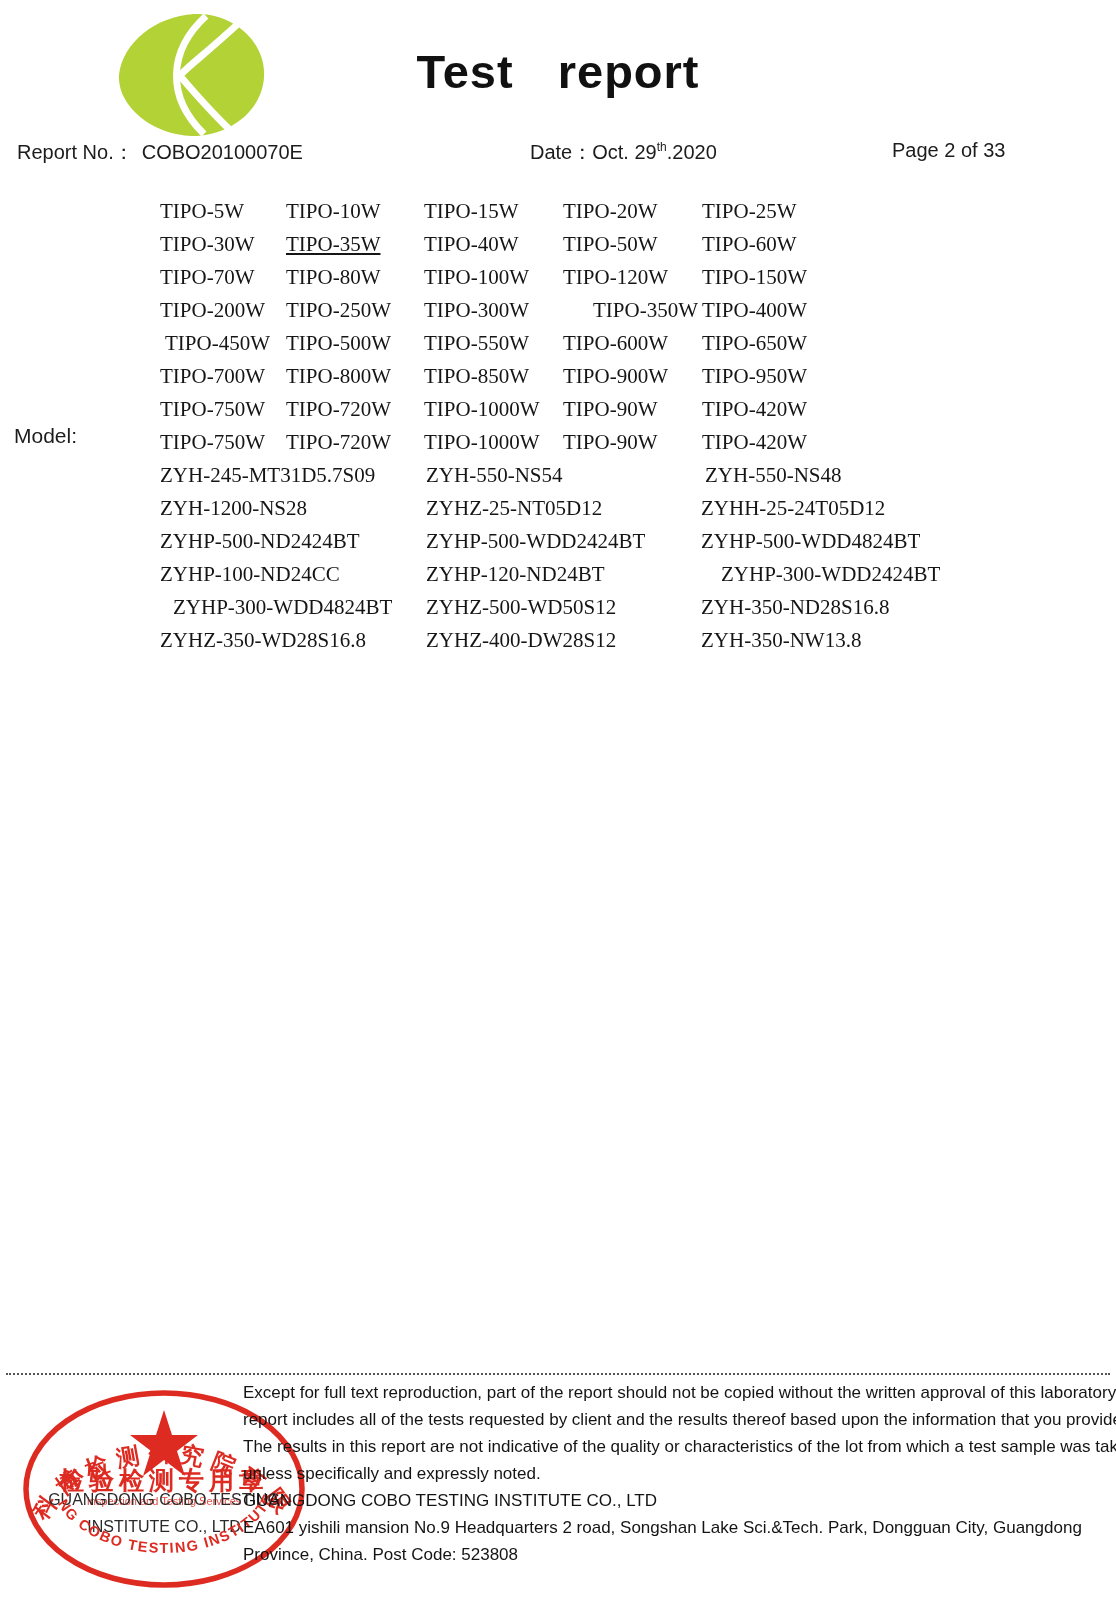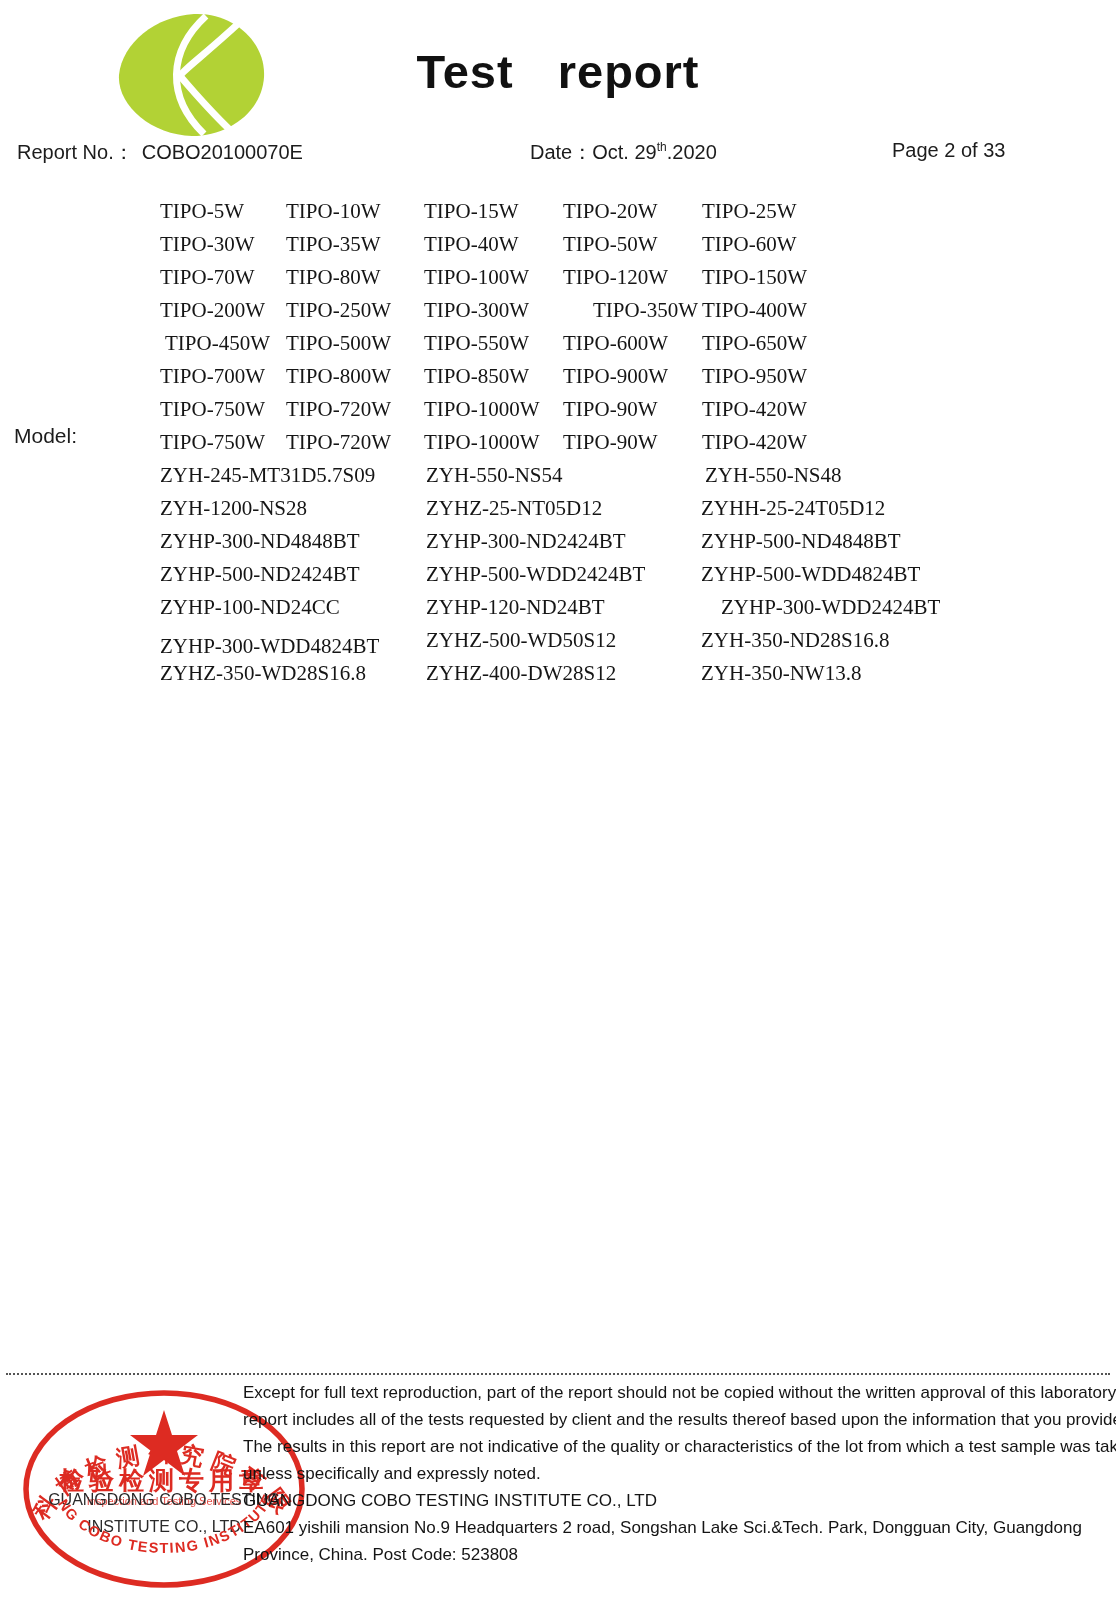--- a/index.html
+++ b/index.html
@@ -79,21 +79,21 @@
   <div class="model-rows" id="model-rows">
       <div class="model-row">
         <span class="model-cell" style="left: 139px;">TIPO-5W</span>
         <span class="model-cell" style="left: 265px;">TIPO-10W</span>
         <span class="model-cell" style="left: 403px;">TIPO-15W</span>
         <span class="model-cell" style="left: 542px;">TIPO-20W</span>
         <span class="model-cell" style="left: 681px;">TIPO-25W</span>
       </div>
       <div class="model-row">
         <span class="model-cell" style="left: 139px;">TIPO-30W</span>
-        <span class="model-cell" style="left: 265px;">TIPO-35W</span>
+        <span class="model-cell" style="left: 265px; text-decoration: underline;">TIPO-35W</span>
         <span class="model-cell" style="left: 403px;">TIPO-40W</span>
         <span class="model-cell" style="left: 542px;">TIPO-50W</span>
         <span class="model-cell" style="left: 681px;">TIPO-60W</span>
       </div>
       <div class="model-row">
         <span class="model-cell" style="left: 139px;">TIPO-70W</span>
         <span class="model-cell" style="left: 265px;">TIPO-80W</span>
         <span class="model-cell" style="left: 403px;">TIPO-100W</span>
         <span class="model-cell" style="left: 542px;">TIPO-120W</span>
         <span class="model-cell" style="left: 681px;">TIPO-150W</span>
@@ -137,36 +137,31 @@
         <span class="model-cell" style="left: 139px;">ZYH-245-MT31D5.7S09</span>
         <span class="model-cell" style="left: 405px;">ZYH-550-NS54</span>
         <span class="model-cell" style="left: 684px;">ZYH-550-NS48</span>
       </div>
       <div class="model-row">
         <span class="model-cell" style="left: 139px;">ZYH-1200-NS28</span>
         <span class="model-cell" style="left: 405px;">ZYHZ-25-NT05D12</span>
         <span class="model-cell" style="left: 680px;">ZYHH-25-24T05D12</span>
       </div>
       <div class="model-row">
-        <span class="model-cell" style="left: 139px;">ZYHP-300-ND4848BT</span>
-        <span class="model-cell" style="left: 405px;">ZYHP-300-ND2424BT</span>
-        <span class="model-cell" style="left: 680px;">ZYHP-500-ND4848BT</span>
-      </div>
-      <div class="model-row">
         <span class="model-cell" style="left: 139px;">ZYHP-500-ND2424BT</span>
         <span class="model-cell" style="left: 405px;">ZYHP-500-WDD2424BT</span>
         <span class="model-cell" style="left: 680px;">ZYHP-500-WDD4824BT</span>
       </div>
       <div class="model-row">
         <span class="model-cell" style="left: 139px;">ZYHP-100-ND24CC</span>
         <span class="model-cell" style="left: 405px;">ZYHP-120-ND24BT</span>
         <span class="model-cell" style="left: 700px;">ZYHP-300-WDD2424BT</span>
       </div>
       <div class="model-row">
-        <span class="model-cell" style="left: 139px; margin-top: 6px;">ZYHP-300-WDD4824BT</span>
+        <span class="model-cell" style="left: 152px;">ZYHP-300-WDD4824BT</span>
         <span class="model-cell" style="left: 405px;">ZYHZ-500-WD50S12</span>
         <span class="model-cell" style="left: 680px;">ZYH-350-ND28S16.8</span>
       </div>
       <div class="model-row">
         <span class="model-cell" style="left: 139px;">ZYHZ-350-WD28S16.8</span>
         <span class="model-cell" style="left: 405px;">ZYHZ-400-DW28S12</span>
         <span class="model-cell" style="left: 680px;">ZYH-350-NW13.8</span>
       </div>
     </div>
 

